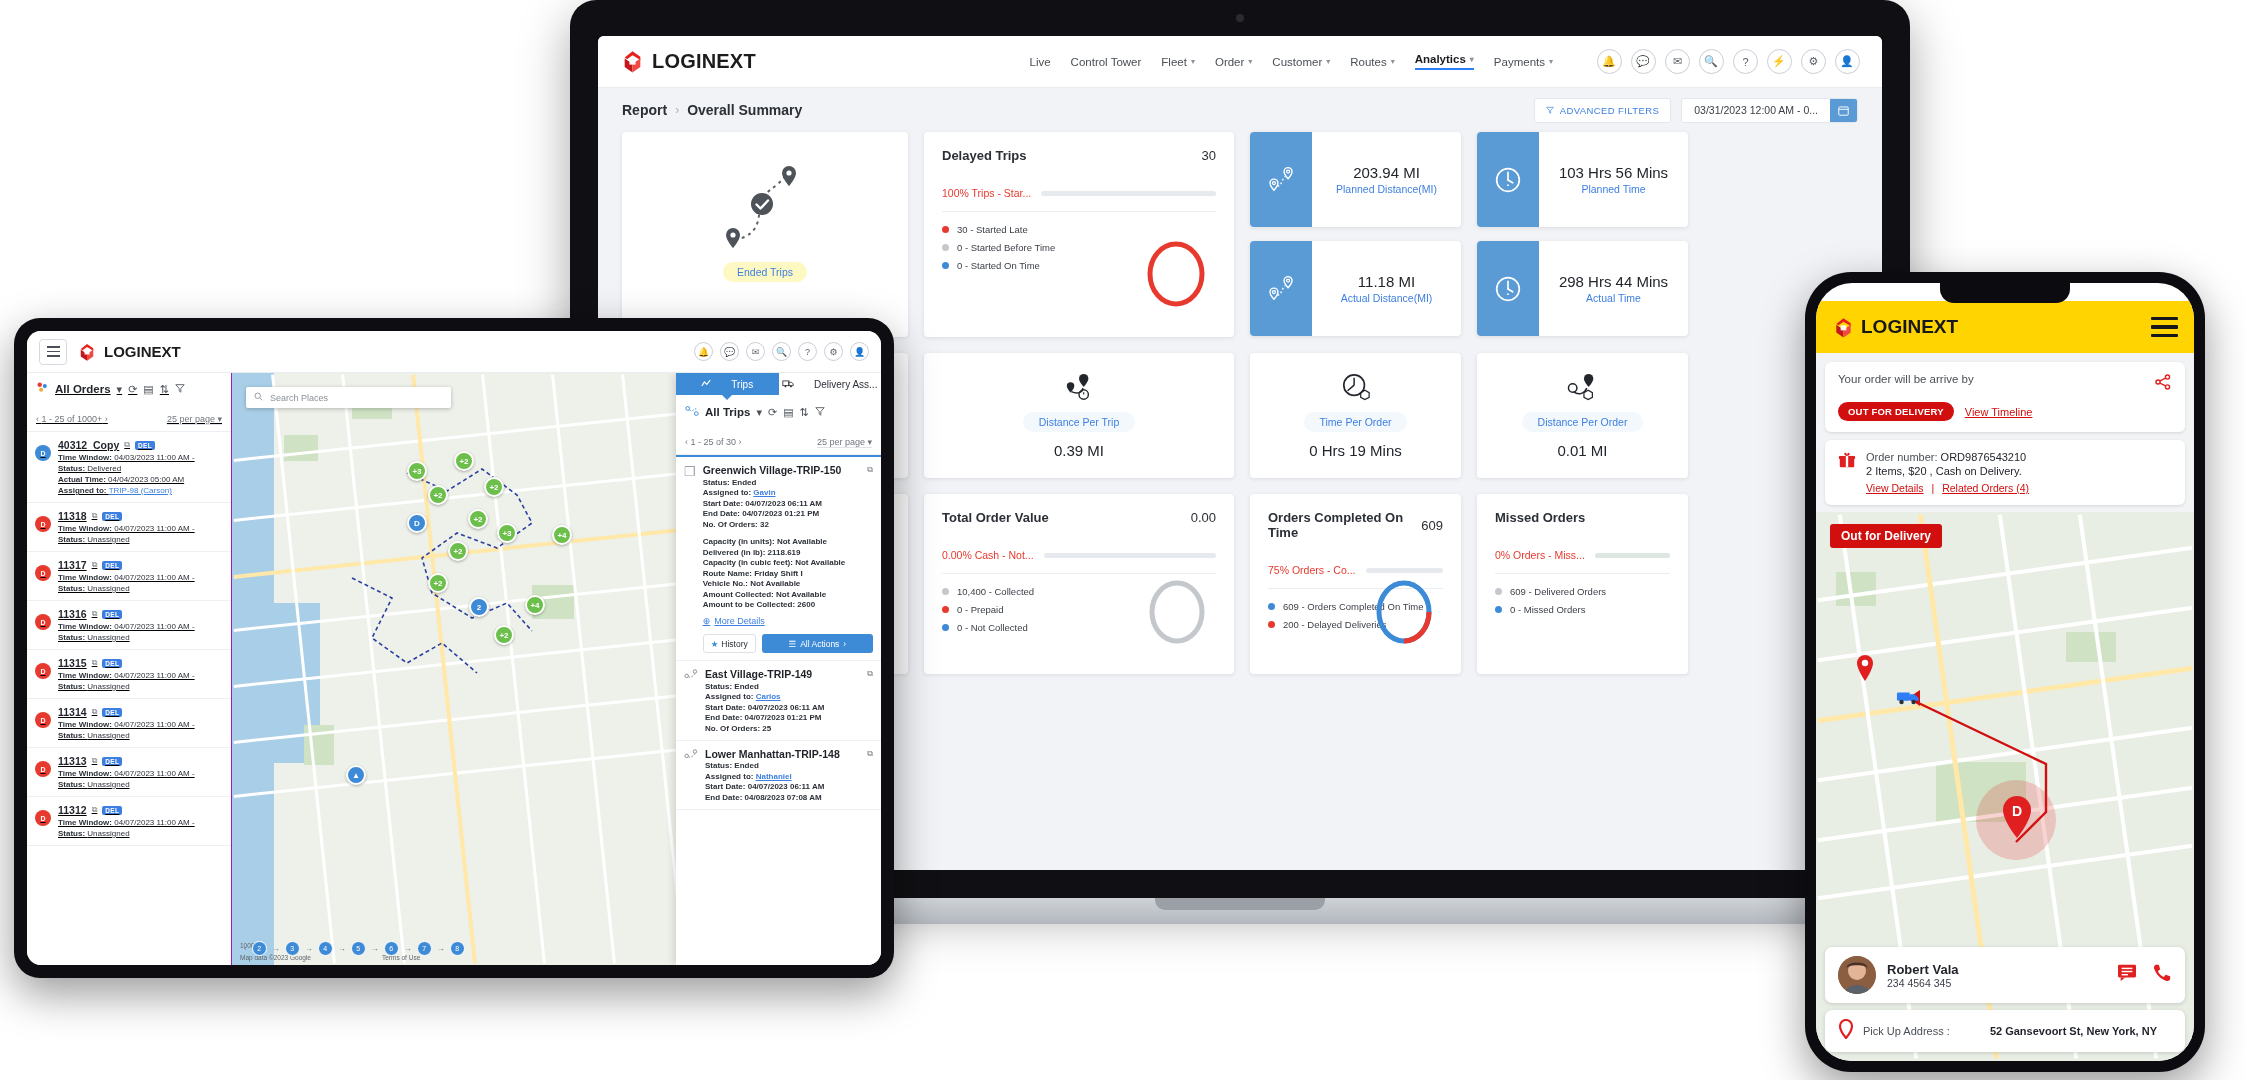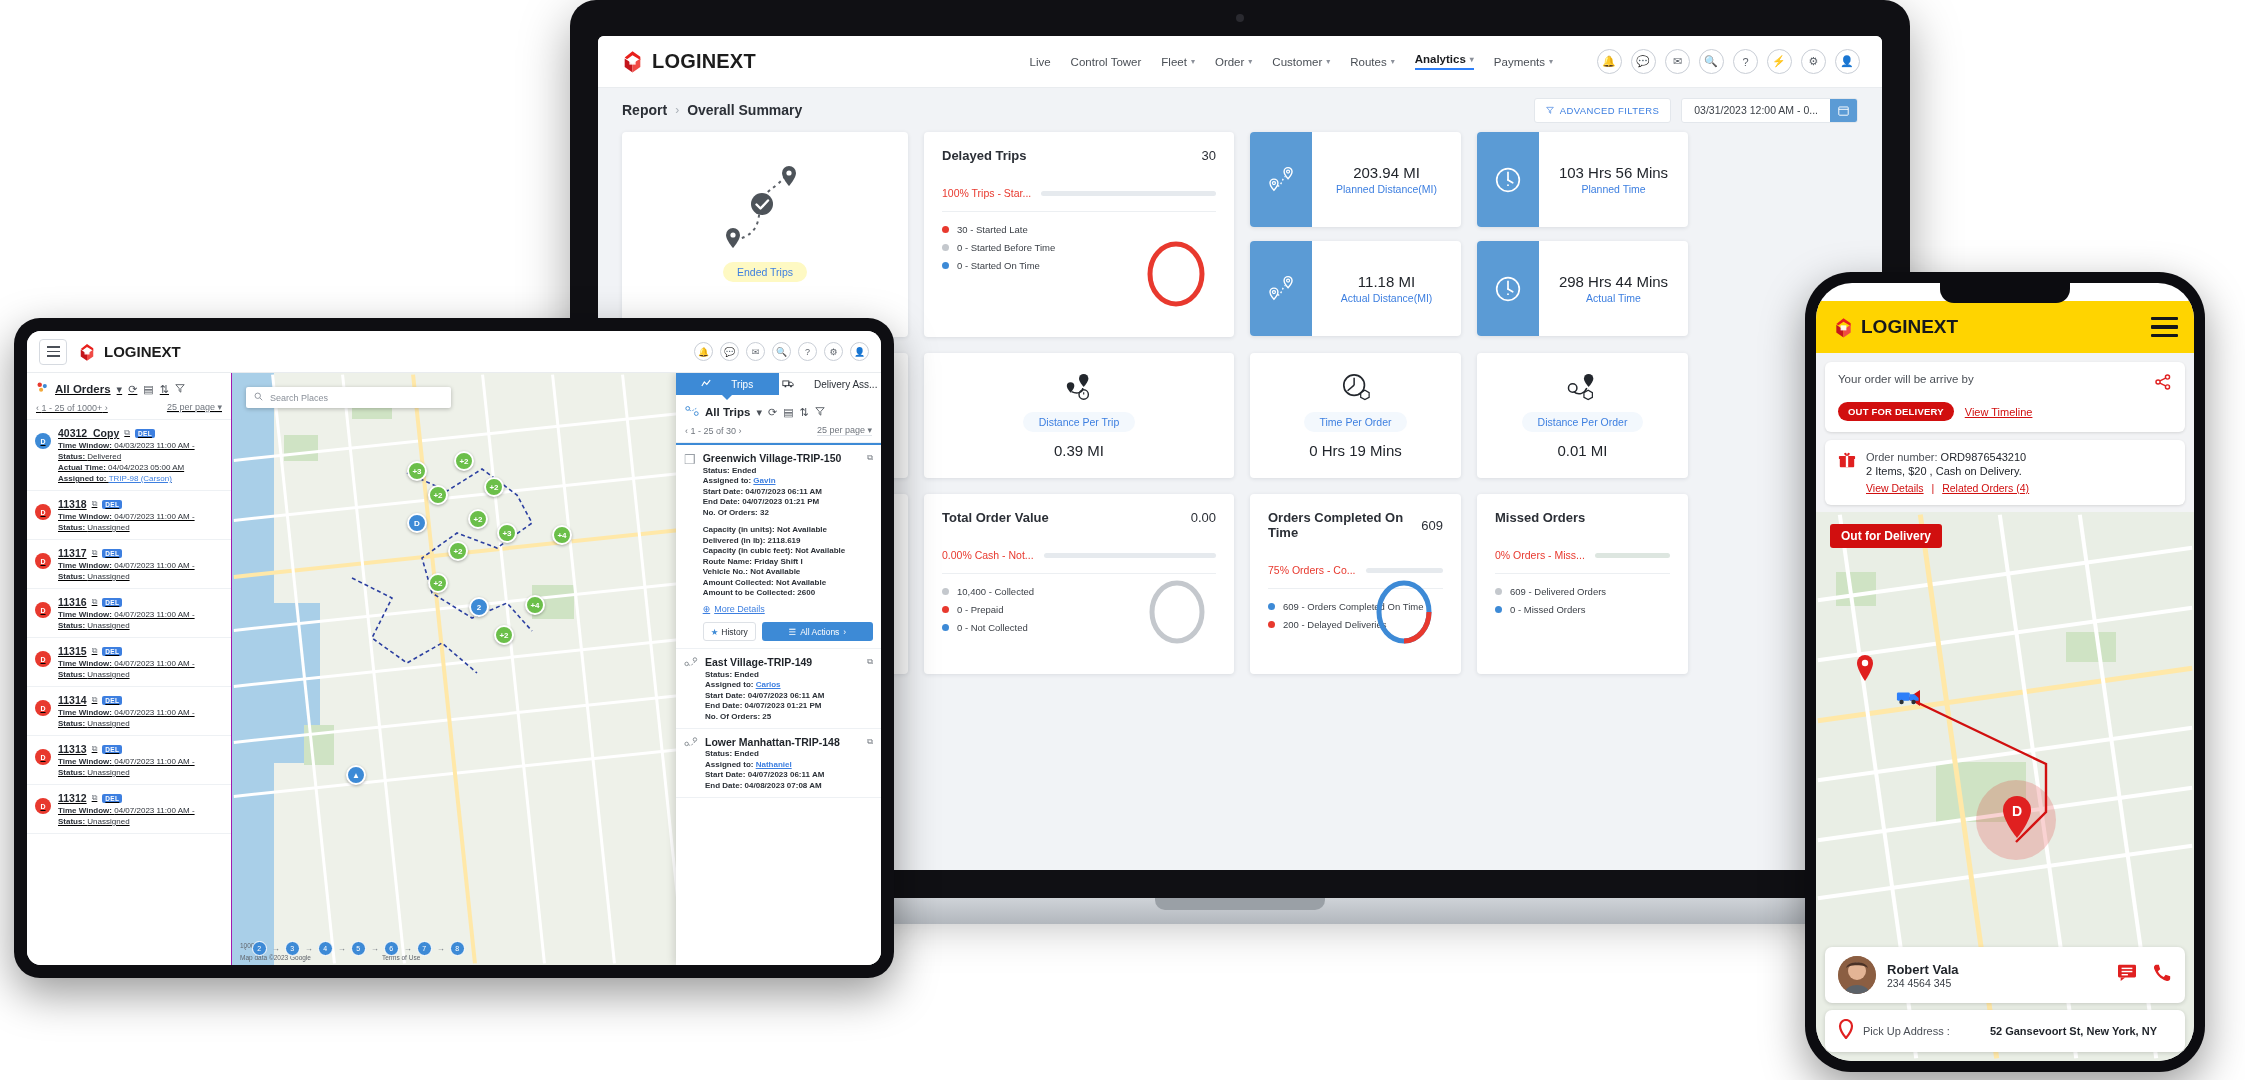--- a/index.html
+++ b/index.html
@@ -107,21 +107,21 @@
   .hamb i{ width:13px; height:1.5px; background:#4b5058; display:block; }
   .tb-icons{ margin-left:auto; display:flex; gap:7px; }
   .tb-body{ flex:1; display:flex; position:relative; overflow:hidden; }
 
   .ordpanel{ width:205px; background:#fff; border-right:1px solid #a21caf;
     display:flex; flex-direction:column;text-decoration:underline; }
   .ordhead{ padding:7px 9px 6px 9px; border-bottom:1px solid #edf0f3; }
   .ordtitlerow{ display:flex; align-items:center; gap:6px; }
   .ordtitle{ font-size:11.5px; font-weight:700; color:#23272d; }
   .hicon{ color:#4b5058; font-size:11px; cursor:pointer; }
-  .ordsub{ display:flex; align-items:center; margin-top:4px; }
+  .ordsub{ display:flex; align-items:flex-start; margin-top:16px; }
   .ordsub .pg{ font-size:9px; color:#70767e; }
   .ordsub .pp{ margin-left:auto; font-size:9px; color:#70767e; border-bottom:1px solid #dfe3e8; }
   .orditem{ padding:7px 8px 7px 8px; border-bottom:1px solid #eef1f4; display:flex; gap:7px; }
   .obadge{ width:16px; height:16px; border-radius:50%; display:flex; align-items:center;
     justify-content:center; font-size:7px; color:#fff; font-weight:700; flex:0 0 auto; margin-top:6px; }
   .obody{ flex:1; min-width:0; }
   .orow1{ display:flex; align-items:center; gap:5px; }
   .oid{ font-size:10.5px; font-weight:700; color:#1f2329; }
   .oext{ font-size:8px; color:#6e747c; }
   .odel{ background:#3d7fe0; color:#fff; font-size:6.5px; font-weight:700; border-radius:2px;

